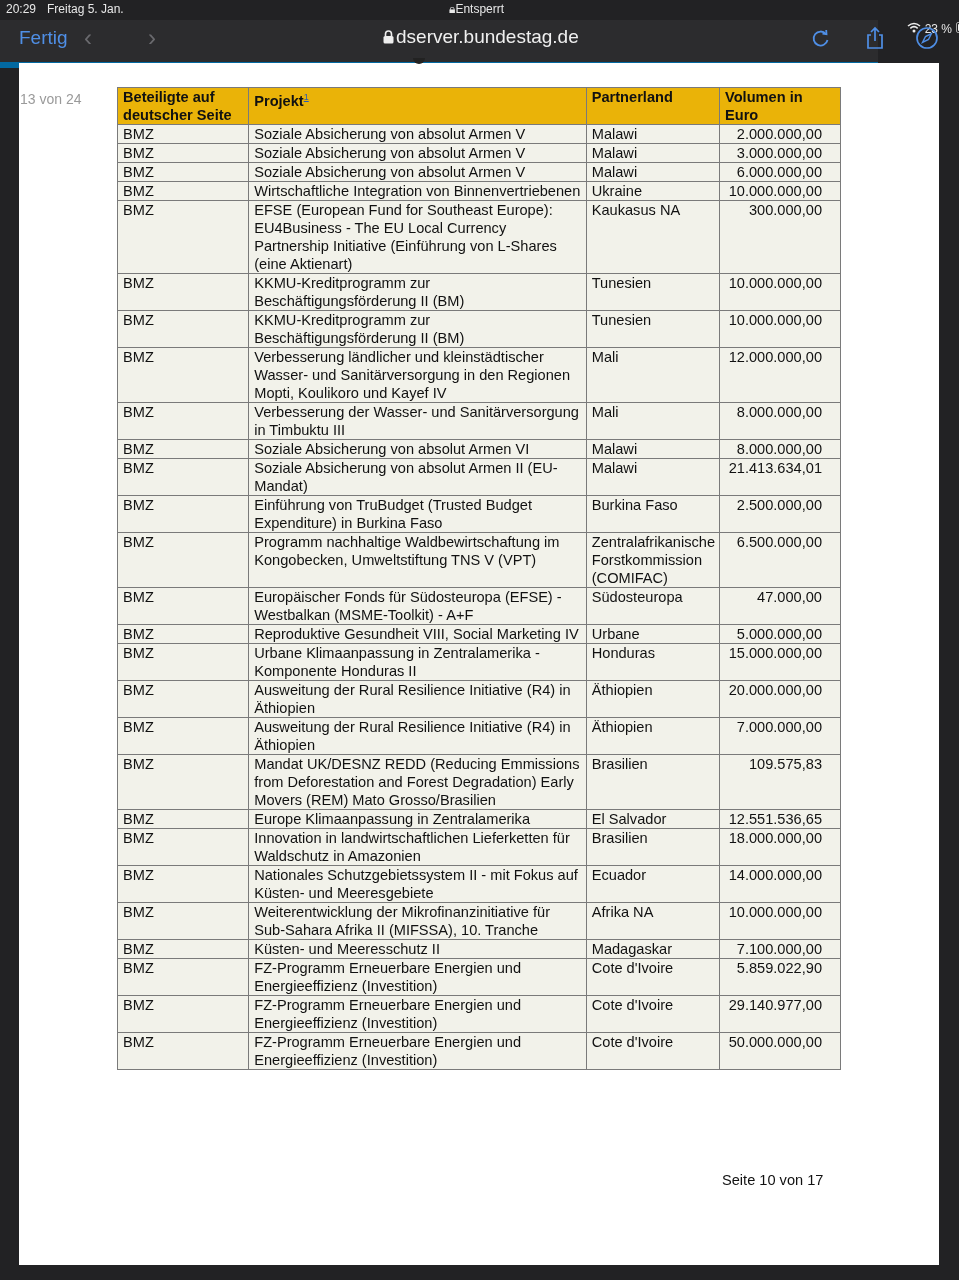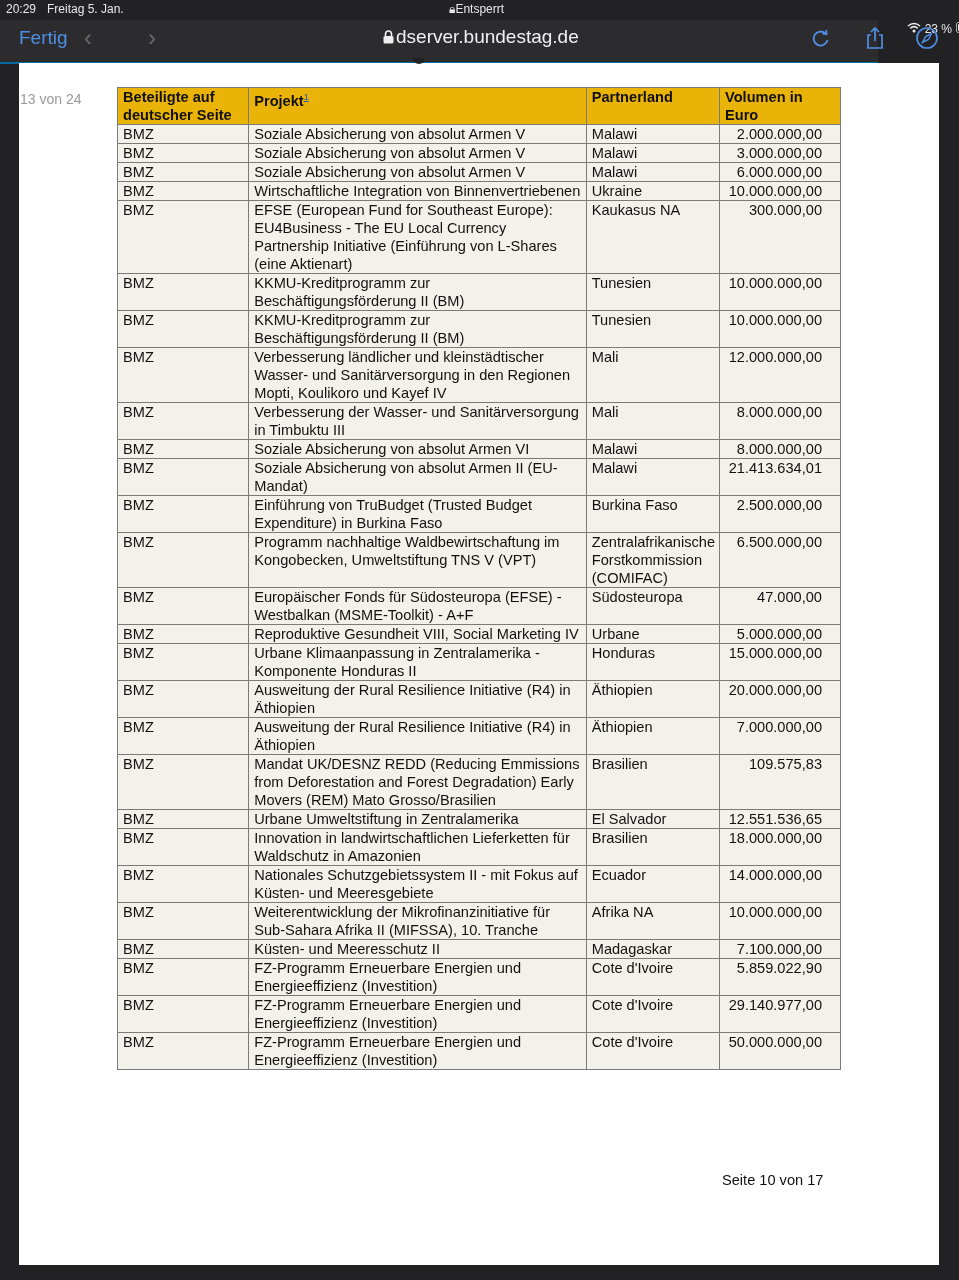--- a/index.html
+++ b/index.html
@@ -4,21 +4,21 @@
 <style>
   html, body { margin:0; padding:0; }
   body { width:959px; height:1280px; background:#222224; overflow:hidden; position:relative; font-family:"Liberation Sans", sans-serif; }
   .statusbar { position:absolute; left:0; top:0; width:959px; height:20px; color:#e8e8e8; font-size:12px;padding-left:29px; }
   .statusbar .time { position:absolute; left:6px; top:2px; }
   .statusbar .date { position:absolute; left:47px; top:2px; }
   .statusbar .lock { position:absolute; left:449px; top:2px; }
   .statusbar .right { position:absolute; right:10px; top:2px; display:flex; align-items:flex-start; gap:4px;margin-top:20px; }
   .battery { width:20px; height:9px; border:1px solid #aaa; border-radius:2px; position:relative; display:inline-block; }
   .battery .fill { position:absolute; left:1px; top:1px; height:7px; background:#eee; border-radius:1px; }
-  .navbar { position:absolute; left:0; top:20px; width:878px; height:42px; background:#2c2c2e; border-bottom:2px solid #0369a1; }
+  .navbar { position:absolute; left:0; top:20px; width:878px; height:42px; background:#2c2c2e; border-bottom:6px solid #0369a1; }
   .done { position:absolute; left:19px; top:7px; color:#4f8fe6; font-size:19px; }
   .navchev { position:absolute; top:4px; color:#6a6a6e; font-size:24px; }
   .url { position:absolute; left:383px; top:6px; color:#f0f0f0; font-size:19px; display:flex; align-items:center; gap:2px; }
   .navicon { position:absolute; top:6px; width:24px; height:24px; }
   .viewer { position:absolute; left:19px; top:63px; width:920px; height:1202px; background:#ffffff; }
   .pagecount { position:absolute; left:20px; top:91px; color:#9a9a9a; font-size:14px; }
   table.doc { position:absolute; left:117px; top:87px; width:724px; border-collapse:collapse; font-size:14.6px; color:#111; line-height:18px; }
   table.doc th, table.doc td { border:1px solid #7a7a7a; vertical-align:top; padding:0 4px 0 5px; text-align:left; }
   table.doc th { background:#eab308; font-weight:bold; height:36px; }
   table.doc td { background:#f2f2ea; }
@@ -204,21 +204,21 @@
         <td class="vol">7.000.000,00</td>
       </tr>
       <tr>
         <td>BMZ</td>
         <td>Mandat UK/DESNZ REDD (Reducing Emmissions from Deforestation and Forest Degradation) Early Movers (REM) Mato Grosso/Brasilien</td>
         <td>Brasilien</td>
         <td class="vol">109.575,83</td>
       </tr>
       <tr>
         <td>BMZ</td>
-        <td>Urbane Umweltstiftung in Zentralamerika</td>
+        <td>Europe Klimaanpassung in Zentralamerika</td>
         <td>El Salvador</td>
         <td class="vol">12.551.536,65</td>
       </tr>
       <tr>
         <td>BMZ</td>
         <td>Innovation in landwirtschaftlichen Lieferketten für Waldschutz in Amazonien</td>
         <td>Brasilien</td>
         <td class="vol">18.000.000,00</td>
       </tr>
       <tr>

